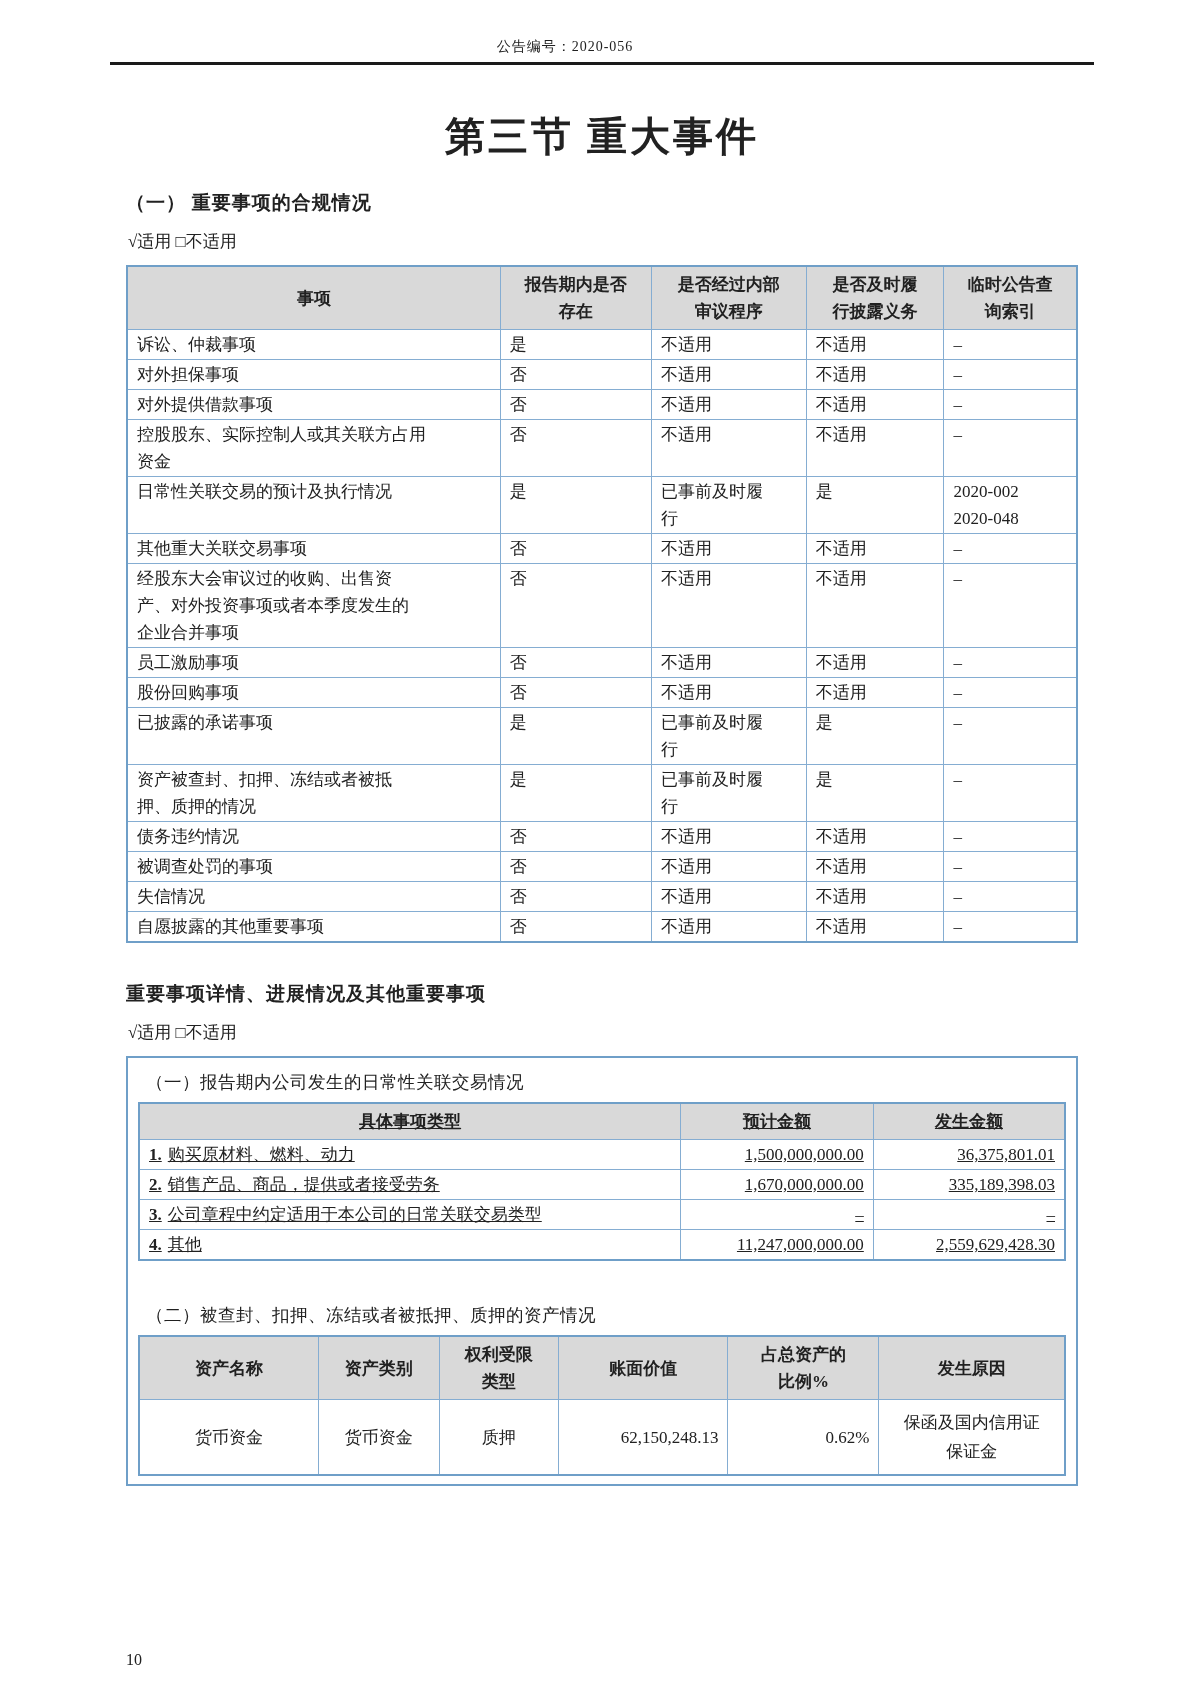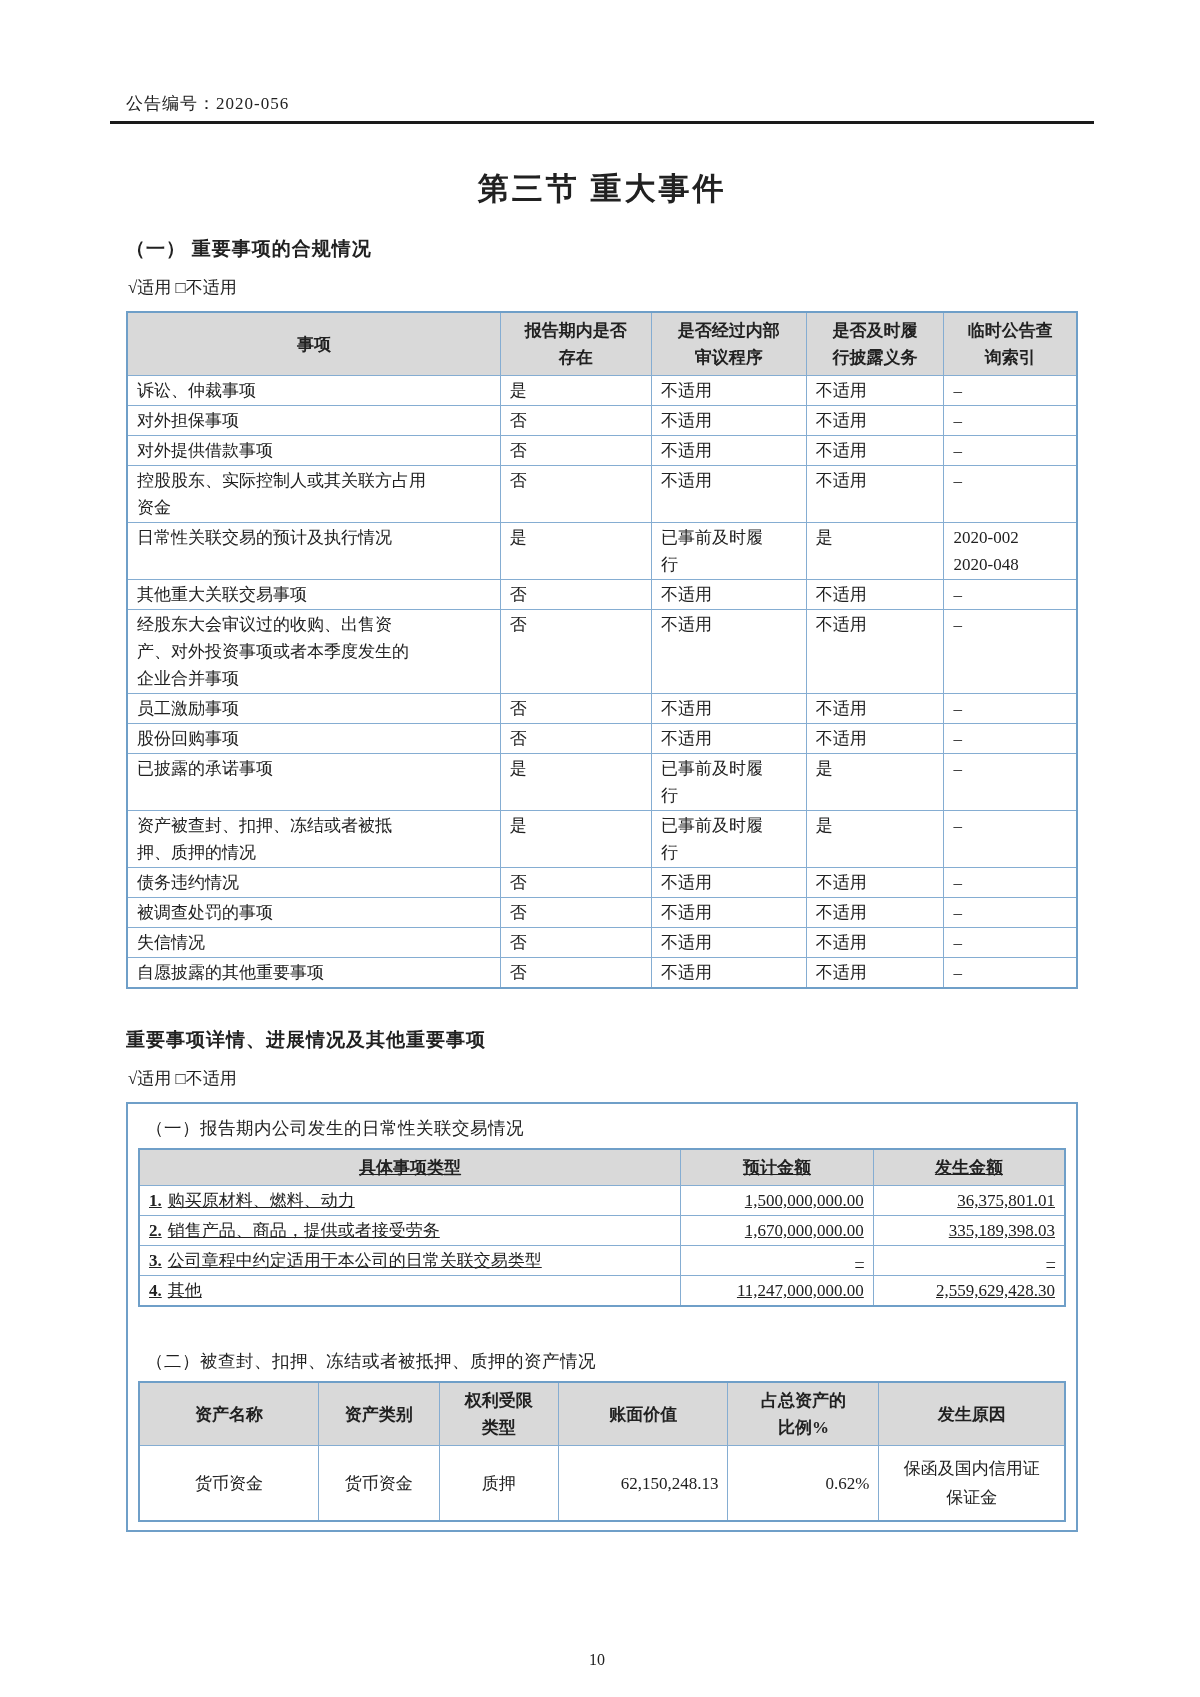--- a/index.html
+++ b/index.html
@@ -15,33 +15,33 @@
     width:1200px;height:1697px;
     margin:0 auto;
     background:#ffffff;
     color:var(--text);
     font-family:"Liberation Serif","DejaVu Serif",serif;
     box-sizing:border-box;
     padding:0 122px 0 126px;
     overflow:hidden;
   }
   .page-header{
-    padding-top:92px;
-    text-align:left;
-    font-size:17px;
+    padding-top:38px;
+    text-align:center;
+    font-size:14px;
     letter-spacing:1px;
     padding-right:74px;
   }
   .header-rule{
     border:none;
     border-top:3px solid var(--rule);
     margin:6px -16px 0 -16px;
   }
   h1.doc-title{
-    font-size:31px;
+    font-size:40px;
     font-weight:bold;
     text-align:center;
     letter-spacing:3px;
     margin:44px 0 26px 0;
   }
   h2.sec-heading{
     font-size:19px;
     font-weight:bold;
     margin:0 0 14px 0;
     letter-spacing:1px;
@@ -89,21 +89,20 @@
   .box-caption.c2{margin-top:36px;}
   .t2{border:2px solid var(--table-border-strong);text-decoration:underline;}
   .t2 td.num,.t3 td.num{text-align:right;}
   .t2 td .row-no{font-weight:bold;padding-right:6px;}
   .t3{border:2px solid var(--table-border-strong);}
   .t3 td{vertical-align:middle;text-align:center;line-height:29px;padding:8px 9px;}
   .page-footer{
     position:absolute;
     left:126px;right:132px;
     bottom:28px;
-    text-align:center;
     font-size:16px;
   }
 </style>
 </head>
 <body>
 
 <div class="page">
 
   <div class="page-header">
     <span>公告编号：2020-056</span>

